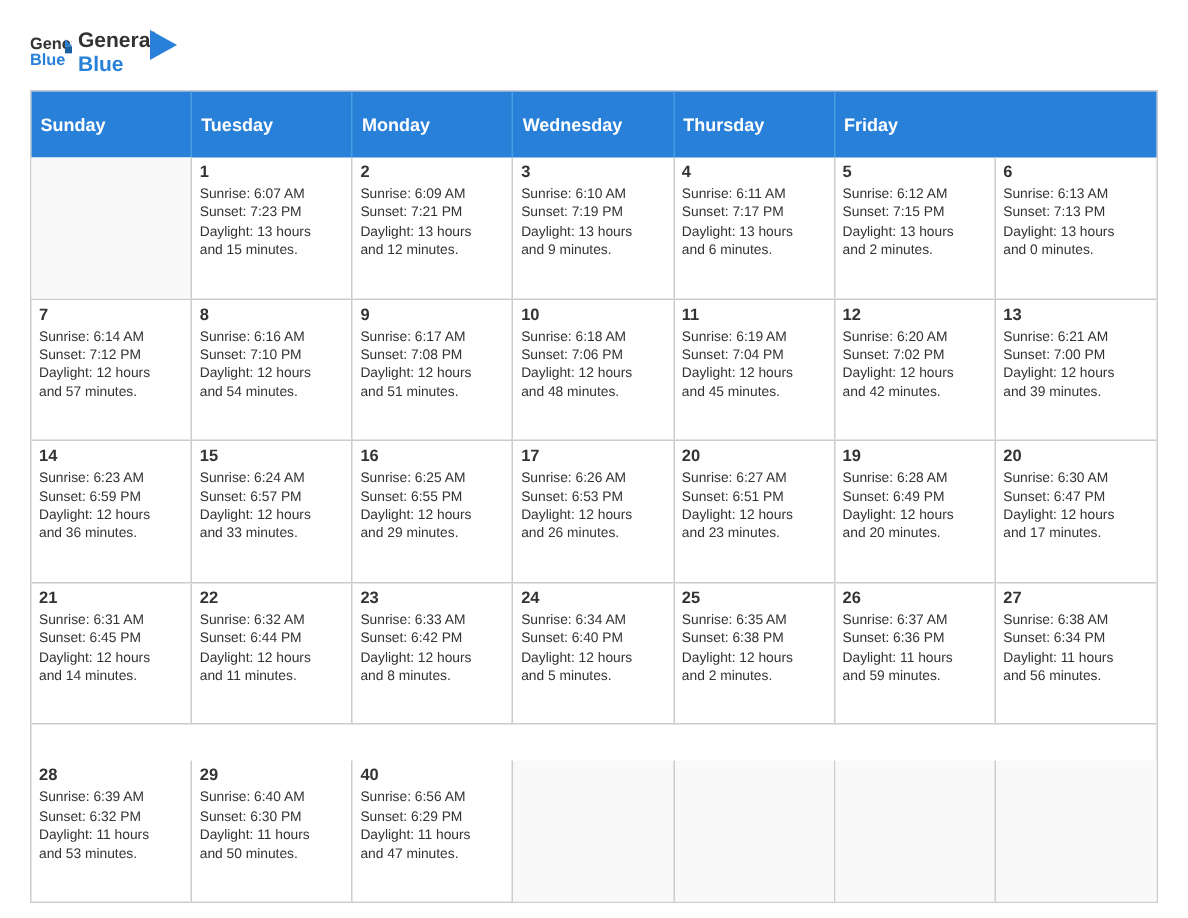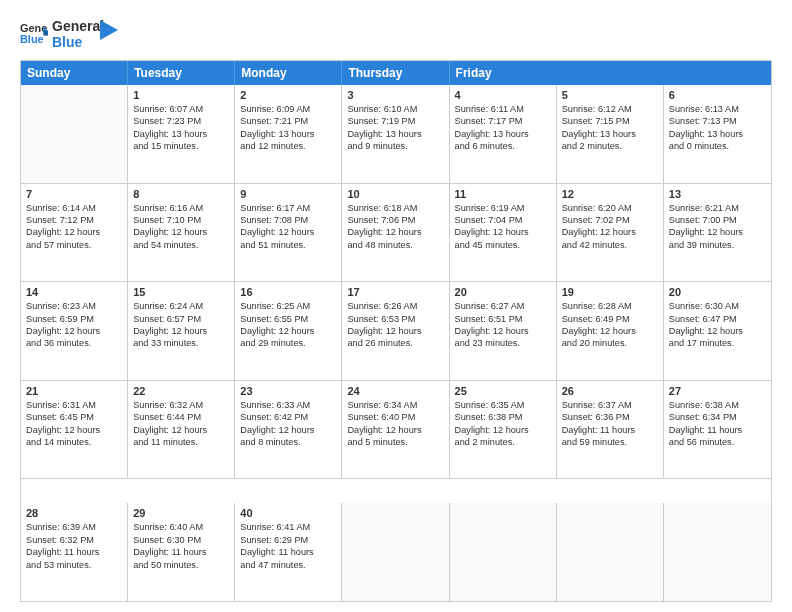--- a/index.html
+++ b/index.html
@@ -54,21 +54,21 @@
     }
     .cal-header-row {
       display: grid;
       grid-template-columns: repeat(7, 1fr);
       background: #2980d9;
     }
     .cal-header-cell {
       color: #fff;
       font-size: 12px;
       font-weight: bold;
-      padding: 5px 6px;
+      padding: 15px 6px;
       text-align: left;
       border-right: 1px solid #4a9de0;
     }
     .cal-header-cell:last-child { border-right: none; }
     .cal-body {
       flex: 1;
       display: flex;
       flex-direction: column;
     }
     .cal-week {
@@ -126,20 +126,21 @@
       <div class="main-title"></div>
       <div class="subtitle"></div>
     </div>
   </div>
 
   <div class="calendar">
     <div class="cal-header-row">
     <div class="cal-header-cell">Sunday</div>
         <div class="cal-header-cell">Tuesday</div>
         <div class="cal-header-cell">Monday</div>
+        <div class="cal-header-cell">Wednesday</div>
         <div class="cal-header-cell">Thursday</div>
         <div class="cal-header-cell">Friday</div>
       </div>
     <div class="cal-body">
     <div class="cal-week">
           <div class="cal-cell empty"></div>
           <div class="cal-cell">
             <span class="day-num">1</span>
             <span class="cell-line">Sunrise: 6:07 AM</span>
             <span class="cell-line">Sunset: 7:23 PM</span>
@@ -345,21 +346,21 @@
           </div>
           <div class="cal-cell">
             <span class="day-num">29</span>
             <span class="cell-line">Sunrise: 6:40 AM</span>
             <span class="cell-line">Sunset: 6:30 PM</span>
             <span class="cell-line">Daylight: 11 hours</span>
             <span class="cell-line">and 50 minutes.</span>
           </div>
           <div class="cal-cell">
             <span class="day-num">40</span>
-            <span class="cell-line">Sunrise: 6:41 AM</span>
+            <span class="cell-line">Sunrise: 6:56 AM</span>
             <span class="cell-line">Sunset: 6:29 PM</span>
             <span class="cell-line">Daylight: 11 hours</span>
             <span class="cell-line">and 47 minutes.</span>
           </div>
           <div class="cal-cell empty"></div>
           <div class="cal-cell empty"></div>
           <div class="cal-cell empty"></div>
           <div class="cal-cell empty"></div>
         </div>
       </div>

